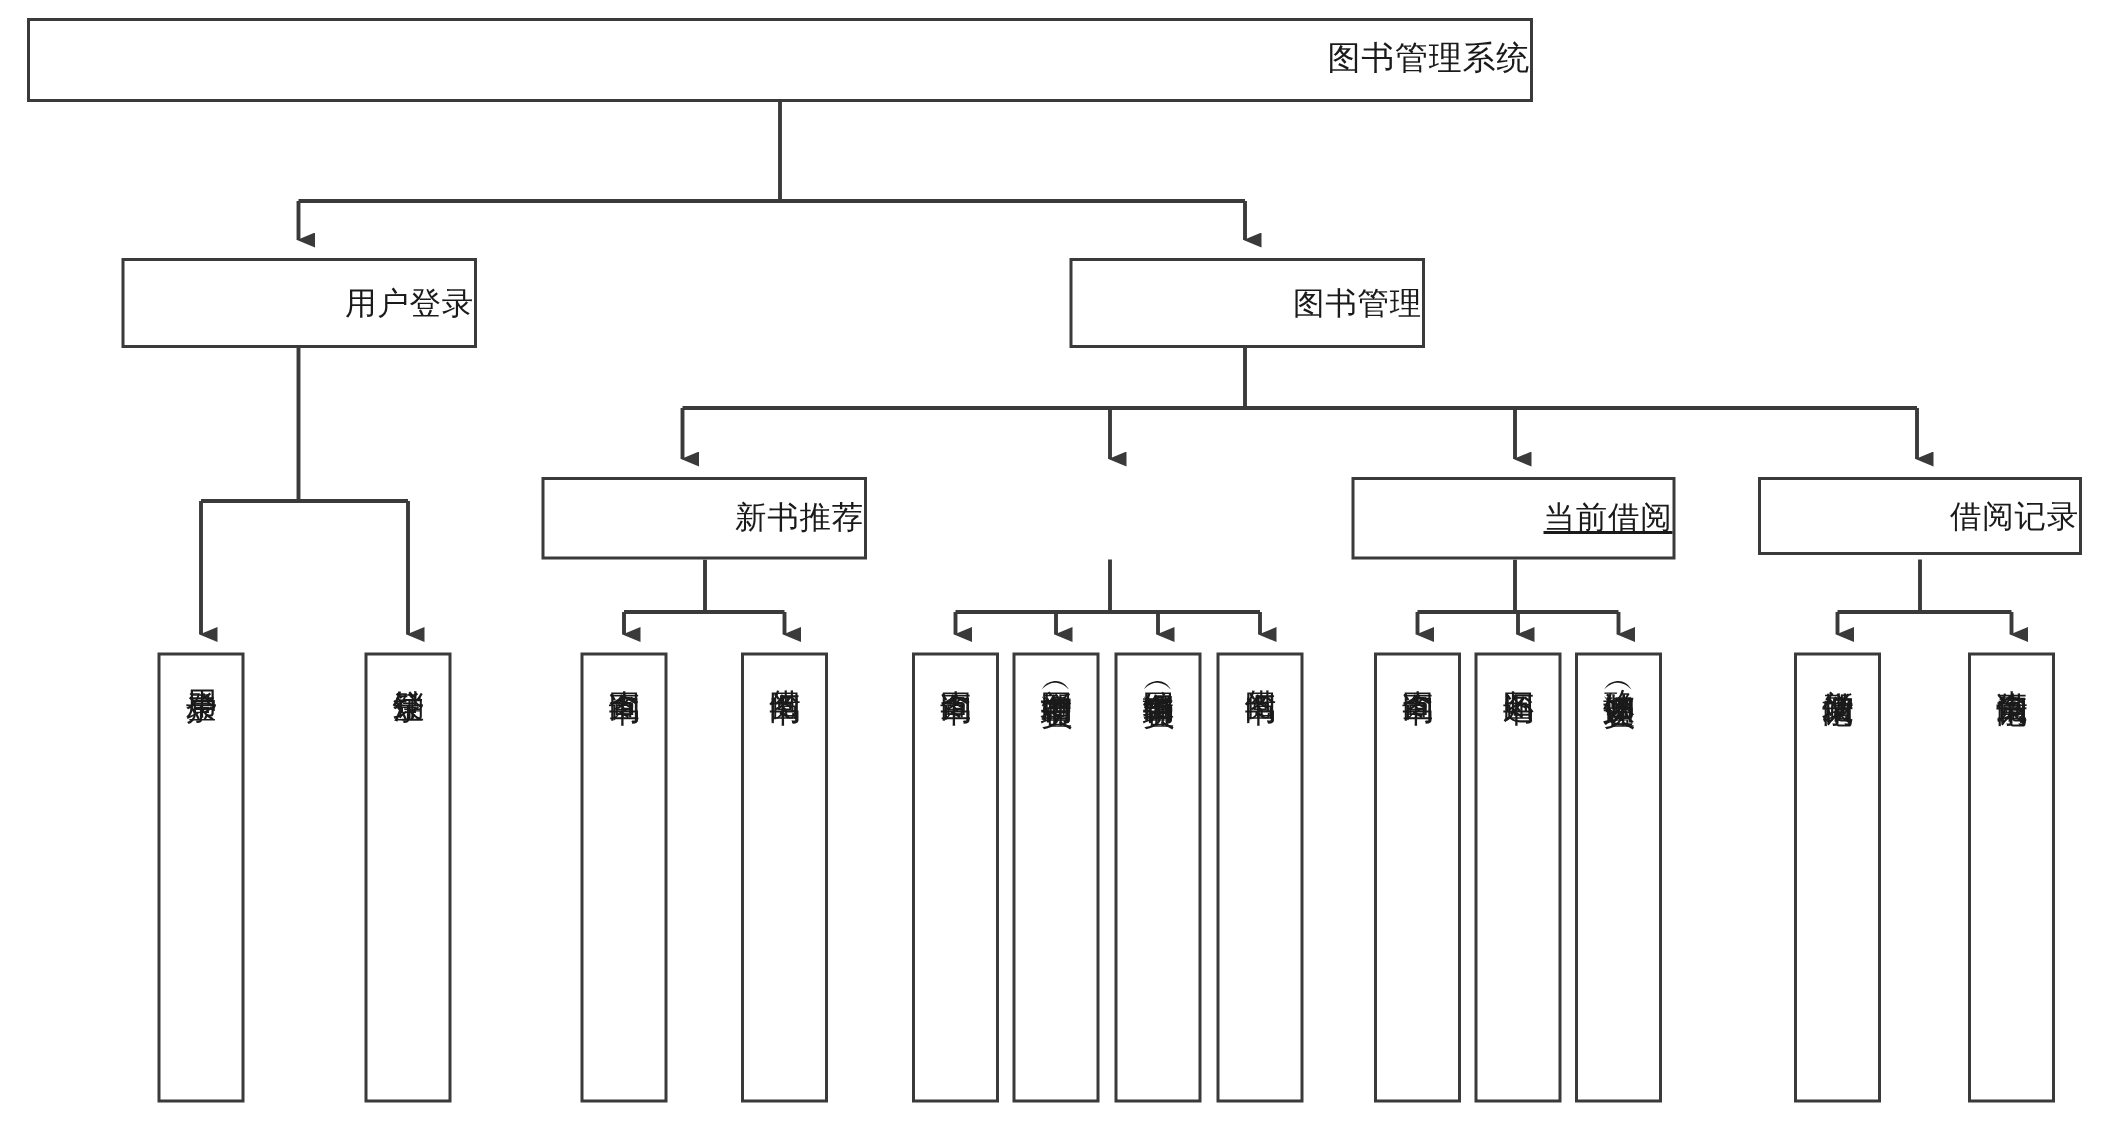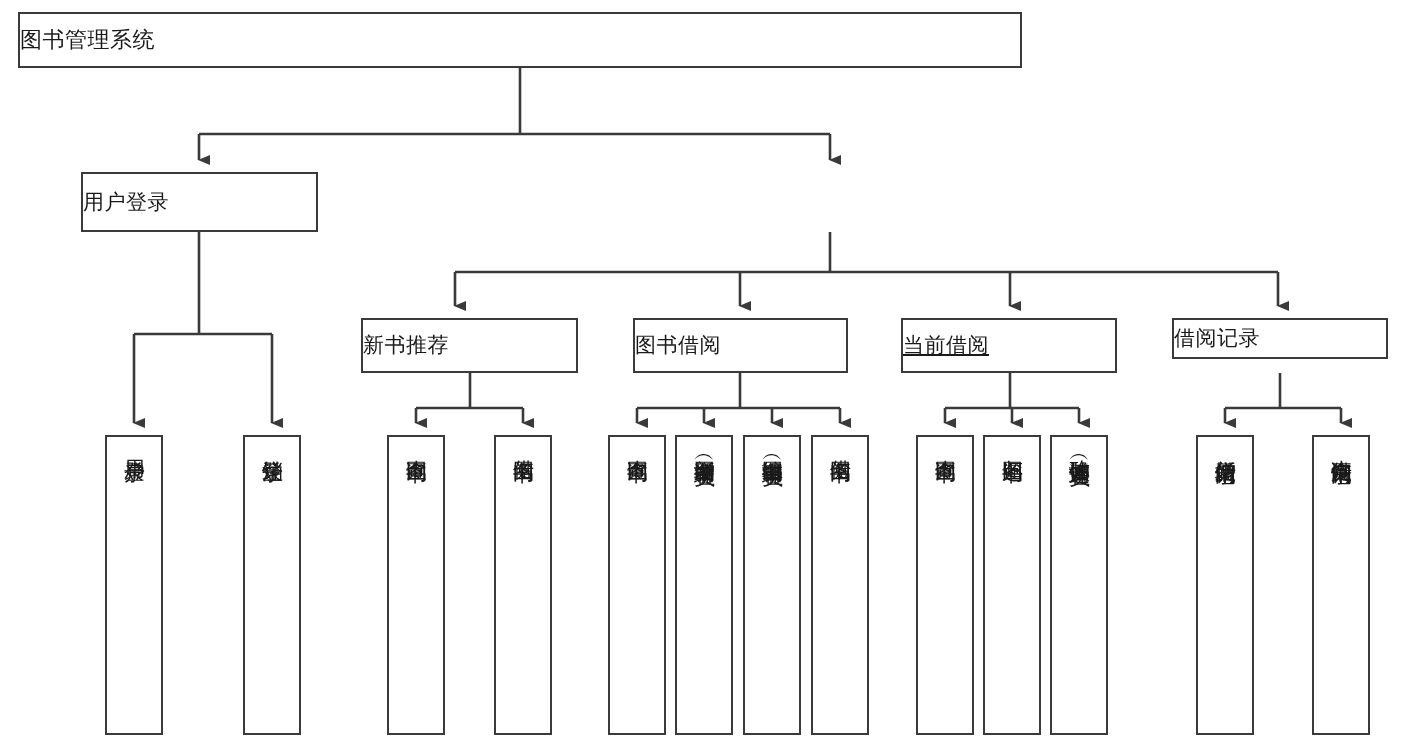--- a/index.html
+++ b/index.html
@@ -26,21 +26,21 @@
     height: 747px;
     pointer-events: none;
   }
   .node {
     position: absolute;
     box-sizing: border-box;
     border: 2.5px solid #3a3a3a;
     background: #ffffff;
     display: flex;
     align-items: center;
-    justify-content: flex-start;
+    justify-content: flex-end;
     color: #1a1a1a;
     text-align: center;
   }
   .node .lbl {
     display: block;
     line-height: 1.25;
     letter-spacing: 0.5px;
   }
   .node.horiz .lbl {
     font-size: 21px;
@@ -125,31 +125,31 @@
     </g>
   </svg>
 
   <div class="node root horiz" style="left:18px; top:12px; width:1004px; height:56px;">
     <span class="lbl">图书管理系统</span>
   </div>
 
   <div class="node horiz" style="left:81px; top:172px; width:237px; height:60px;">
     <span class="lbl">用户登录</span>
   </div>
+  <div class="node horiz" style="left:713px; top:172px; width:237px; height:60px;">
+    <span class="lbl">图书管理</span>
+  </div>
 
   <div class="node horiz" style="left:361px; top:318px; width:217px; height:55px;">
     <span class="lbl">新书推荐</span>
   </div>
-  <div class="node horiz" style="left:633px; top:318px; width:215px; height:55px;">
-    <span class="lbl">图书借阅</span>
-  </div>
   <div class="node horiz" style="left:901px; top:318px; width:216px; height:55px;text-decoration:underline;">
     <span class="lbl">当前借阅</span>
   </div>
-  <div class="node horiz" style="left:1172px; top:318px; width:216px; height:41px;">
+  <div class="node horiz" style="left:1172px; top:318px; width:216px; height:52px;">
     <span class="lbl">借阅记录</span>
   </div>
 
   <div class="node vert" style="left:105px; top:435px; width:58px; height:300px;">
     <span class="lbl">用户登录</span>
   </div>
   <div class="node vert" style="left:243px; top:435px; width:58px; height:300px;">
     <span class="lbl">注销登录</span>
   </div>
 

